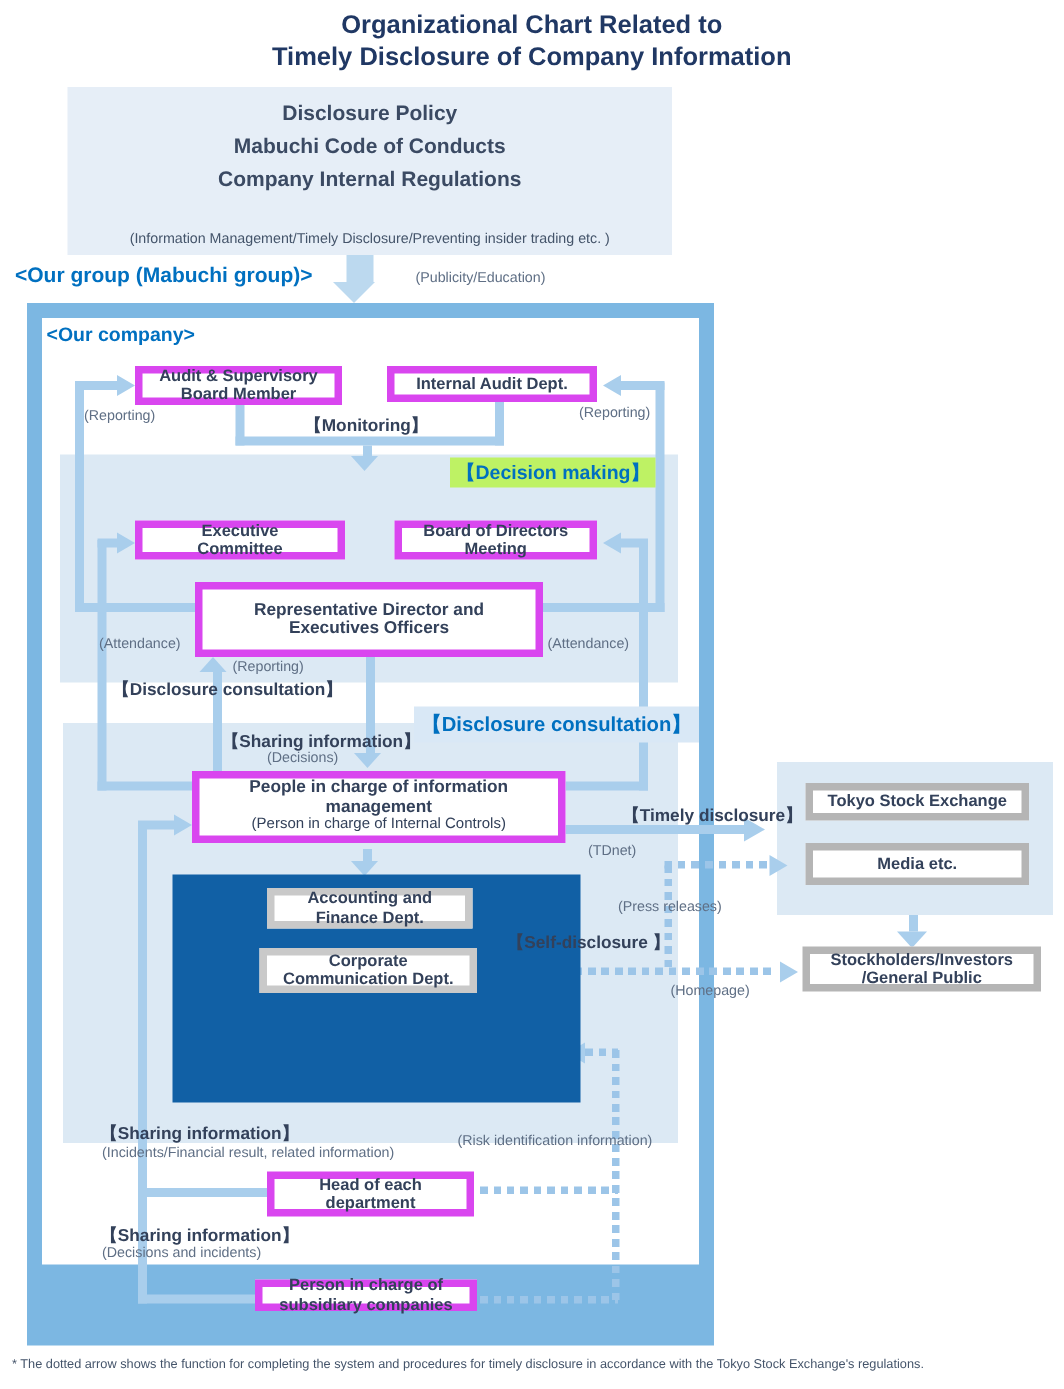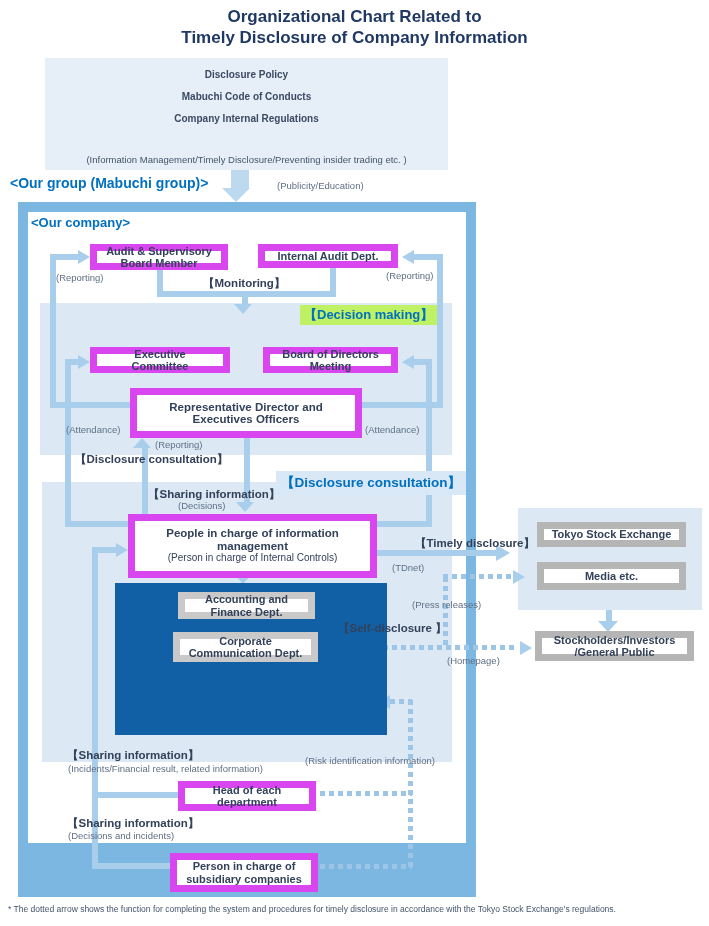--- a/index.html
+++ b/index.html
@@ -2,21 +2,21 @@
 <html><head>
 <meta charset="utf-8">
 <style>
   html,body{margin:0;padding:0;background:#fff;}
   .canvas{position:relative;width:709px;height:926px;background:#fff;overflow:hidden;
           font-family:"Liberation Sans",sans-serif;}
   .abs{position:absolute;}
   .panel{position:absolute;background:#dce9f4;}
   .frame{position:absolute;left:18px;top:202px;width:458px;height:695px;background:#7cb7e2;}
   .frame-inner{position:absolute;left:28px;top:212px;width:438px;height:631px;background:#fff;}
-  .node{position:absolute;background:#fff;border:7px solid #d946ef;color:#33415a;
+  .node{position:absolute;background:#fff;border:5px solid #d946ef;color:#33415a;
         display:flex;flex-direction:column;align-items:center;justify-content:center;
         text-align:center;font-weight:bold;font-size:11px;line-height:12.5px;
         white-space:pre-line;box-sizing:border-box;z-index:6;}
   .node .sub{font-weight:normal;font-size:10px;}
   .lbl-dark{position:absolute;color:#33415a;font-weight:bold;font-size:11.5px;z-index:7;white-space:nowrap;}
   .lbl-blue{position:absolute;color:#0070c0;font-weight:bold;z-index:7;white-space:nowrap;}
   .lbl-sm{position:absolute;color:#5f6f85;font-size:9.5px;z-index:7;white-space:nowrap;}
   .line{position:absolute;background:#a9ceec;z-index:4;}
   .doth{position:absolute;height:5px;z-index:5;
         background-image:repeating-linear-gradient(90deg,#9cc5e8 0 5px,rgba(0,0,0,0) 5px 9px);}
@@ -24,21 +24,21 @@
         background-image:repeating-linear-gradient(180deg,#9cc5e8 0 5px,rgba(0,0,0,0) 5px 9px);}
   .ah{position:absolute;width:0;height:0;z-index:5;}
   .ah-r{border-top:7px solid transparent;border-bottom:7px solid transparent;border-left:12px solid #a9ceec;}
   .ah-l{border-top:7px solid transparent;border-bottom:7px solid transparent;border-right:12px solid #a9ceec;}
   .ah-d{border-left:9px solid transparent;border-right:9px solid transparent;border-top:10px solid #a9ceec;}
   .ah-u{border-left:9px solid transparent;border-right:9px solid transparent;border-bottom:10px solid #a9ceec;}
   .title{position:absolute;left:0;top:6px;width:709px;text-align:center;color:#203864;
          font-weight:bold;font-size:17px;line-height:21px;white-space:pre-line;}
   .policy{position:absolute;left:45px;top:58px;width:403px;height:112px;background:#e6eef7;
           display:flex;flex-direction:column;align-items:center;justify-content:center;text-align:center;}
-  .policy .big{color:#3b4a63;font-weight:bold;font-size:10px;line-height:22px;white-space:pre-line;}
+  .policy .big{color:#3b4a63;font-weight:bold;font-size:14px;line-height:22px;white-space:pre-line;}
   .policy .note{color:#44546a;font-size:9.5px;margin-top:24px;}
   .footnote{position:absolute;left:8px;top:904px;width:698px;color:#44546a;font-size:8.5px;}
 </style>
 </head>
 <body>
 
 <div class="canvas">
 
   <div class="title">Organizational Chart Related to
 Timely Disclosure of Company Information</div>
@@ -123,35 +123,35 @@
 
   <div class="node" style="left:90px;top:244px;width:138px;height:26px;"><span>Audit &amp; Supervisory
 Board Member</span></div>
   <div class="node" style="left:258px;top:244px;width:140px;height:24px;"><span>Internal Audit Dept.</span></div>
   <div class="node" style="left:90px;top:347px;width:140px;height:26px;"><span>Executive
 Committee</span></div>
   <div class="node" style="left:263px;top:347px;width:135px;height:26px;justify-content:center;"><span>Board of Directors
 Meeting</span></div>
   <div class="node" style="left:130px;top:388px;width:232px;height:50px;font-size:11.5px;"><span>Representative Director and
 Executives Officers</span></div>
-  <div class="node" style="left:128px;top:514px;width:249px;height:64px;font-size:11.5px;">
+  <div class="node" style="left:128px;top:514px;width:249px;height:48px;font-size:11.5px;">
     <span>People in charge of information
 management</span>
     <span class="sub">(Person in charge of Internal Controls)</span>
   </div>
 
   <div class="abs" style="left:115px;top:583px;width:272px;height:152px;background:#1160a5;z-index:5;"></div>
   <div class="node" style="left:178px;top:592px;width:137px;height:27px;border-color:#c9c9c9;"><span>Accounting and
 Finance Dept.</span></div>
   <div class="node" style="left:173px;top:632px;width:145px;height:30px;border-color:#c9c9c9;"><span>Corporate
 Communication Dept.</span></div>
 
   <div class="node" style="left:178px;top:781px;width:138px;height:30px;"><span>Head of each
 department</span></div>
-  <div class="node" style="left:170px;top:853px;width:148px;height:39px;"><span>Person in charge of
+  <div class="node" style="left:170px;top:853px;width:148px;height:21px;"><span>Person in charge of
 subsidiary companies</span></div>
 
   <div class="node" style="left:537px;top:522px;width:149px;height:25px;border-color:#b5b5b5;"><span>Tokyo Stock Exchange</span></div>
   <div class="node" style="left:537px;top:562px;width:149px;height:28px;border-color:#b5b5b5;"><span>Media etc.</span></div>
   <div class="node" style="left:535px;top:631px;width:159px;height:30px;border-color:#b5b5b5;"><span>Stockholders/Investors
 /General Public</span></div>
 
   <div class="lbl-sm" style="left:56px;top:272px;">(Reporting)</div>
   <div class="lbl-sm" style="left:386px;top:270px;">(Reporting)</div>
   <div class="lbl-dark" style="left:203px;top:276px;">【Monitoring】</div>

